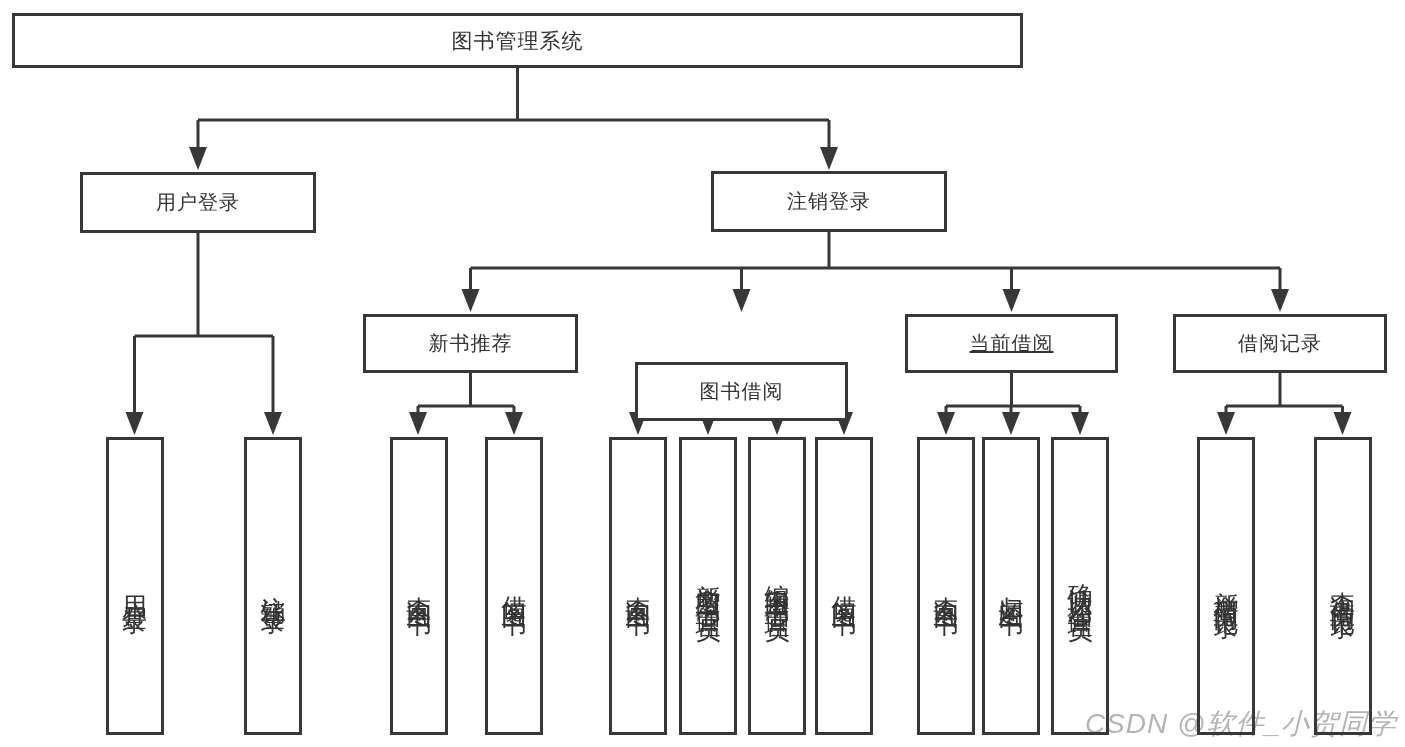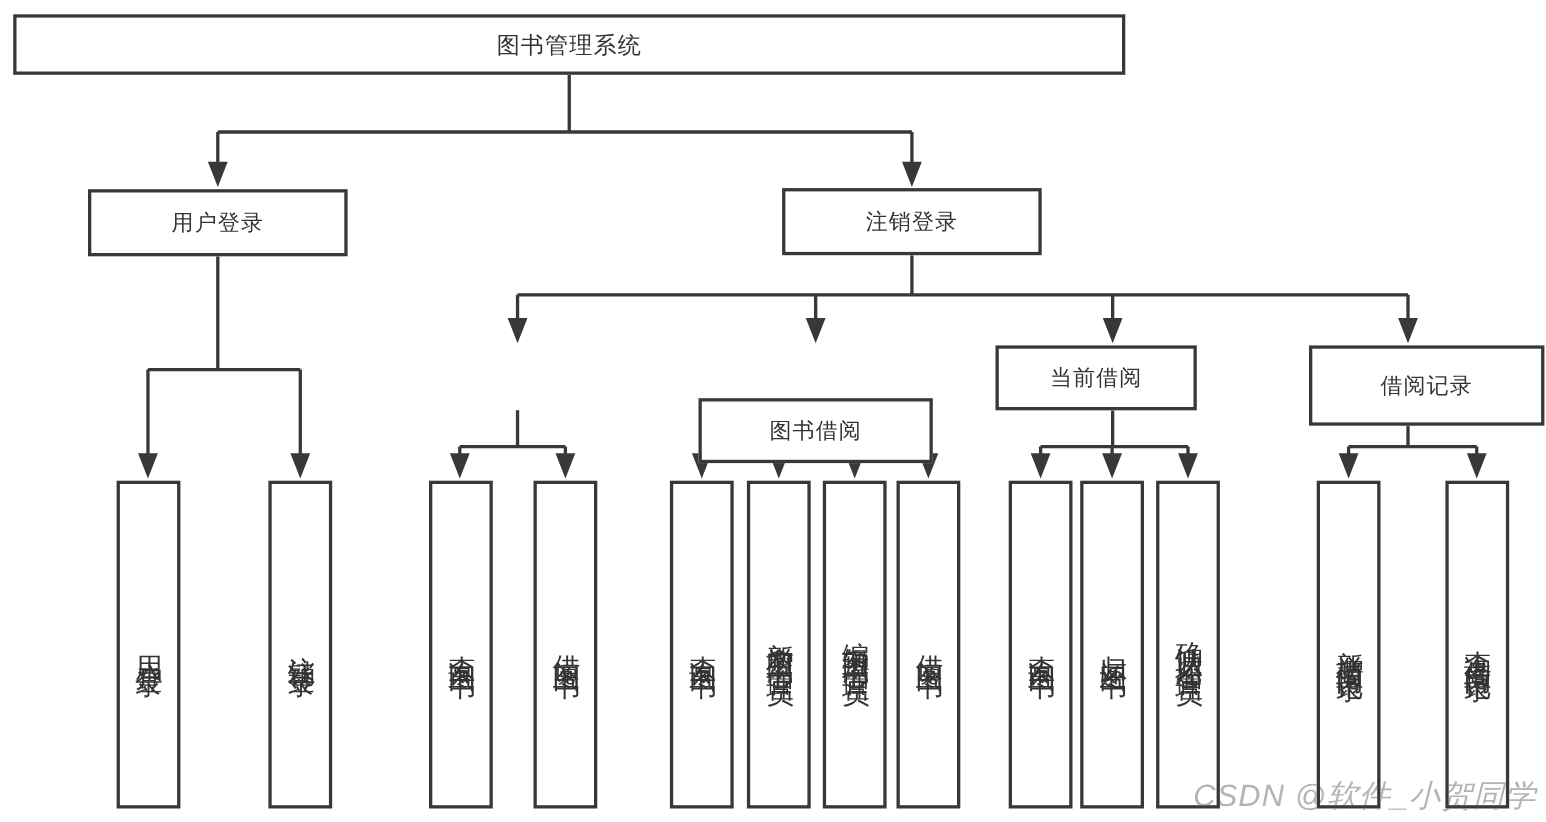--- a/index.html
+++ b/index.html
@@ -97,23 +97,24 @@
       <polygon points="1217,412 1235,412 1226,435"></polygon>
       <polygon points="1333.5,412 1351.5,412 1342.5,435"></polygon>
     </g>
   </svg>
 
   <div class="node root" style="left:12px;top:13px;width:1011px;height:55px;">图书管理系统</div>
 
   <div class="node h" style="left:80px;top:172px;width:236px;height:61px;">用户登录</div>
   <div class="node h" style="left:711px;top:171px;width:236px;height:61px;">注销登录</div>
 
+  <div class="node h" style="left:363px;top:314px;width:215px;height:59px;">新书推荐</div>
   <div class="node h" style="left:635px;top:314px;width:213px;height:59px;margin-top:48px;">图书借阅</div>
-  <div class="node h" style="left:905px;top:314px;width:183px;height:59px;">当前借阅</div>
-  <div class="node h" style="left:1173px;top:314px;width:214px;height:73px;margin-left:17px;">借阅记录</div>
+  <div class="node h" style="left:905px;top:314px;width:213px;height:59px;text-decoration:underline;">当前借阅</div>
+  <div class="node h" style="left:1173px;top:314px;width:214px;height:59px;">借阅记录</div>
 
   <div class="node leaf" style="left:105.5px;top:437px;width:58px;height:298px;">
     <span>用户登录</span>
   </div>
   <div class="node leaf" style="left:244px;top:437px;width:58px;height:298px;">
     <span>注销登录</span>
   </div>
 
   <div class="node leaf" style="left:390px;top:437px;width:58px;height:298px;">
     <span>查询图书</span>

